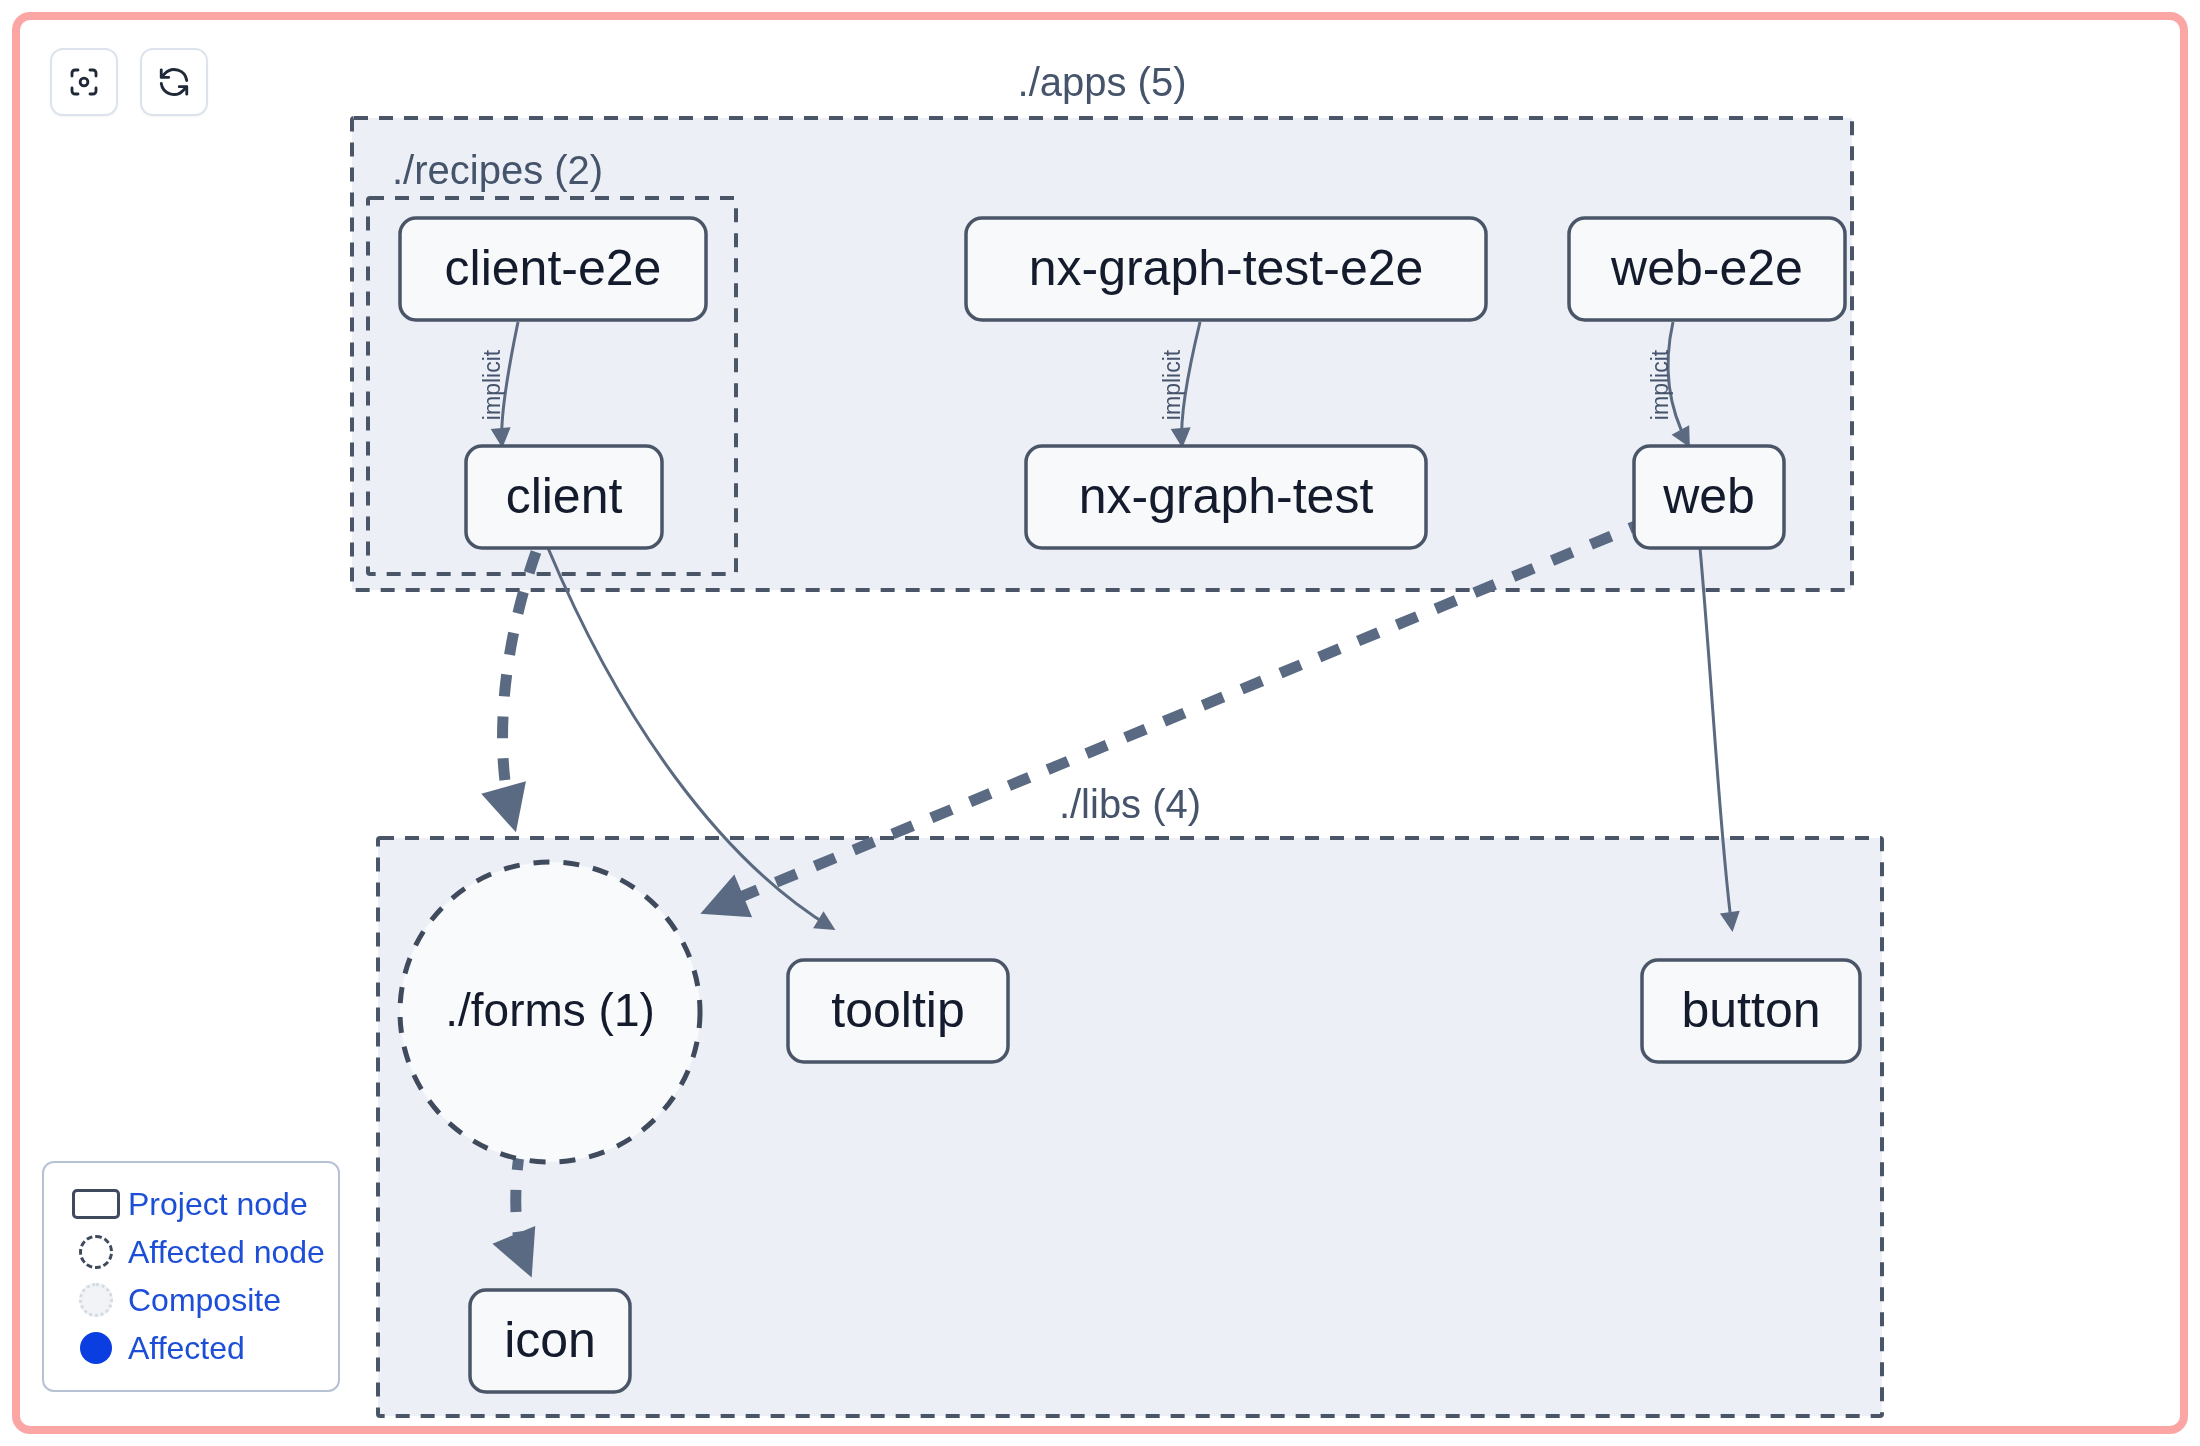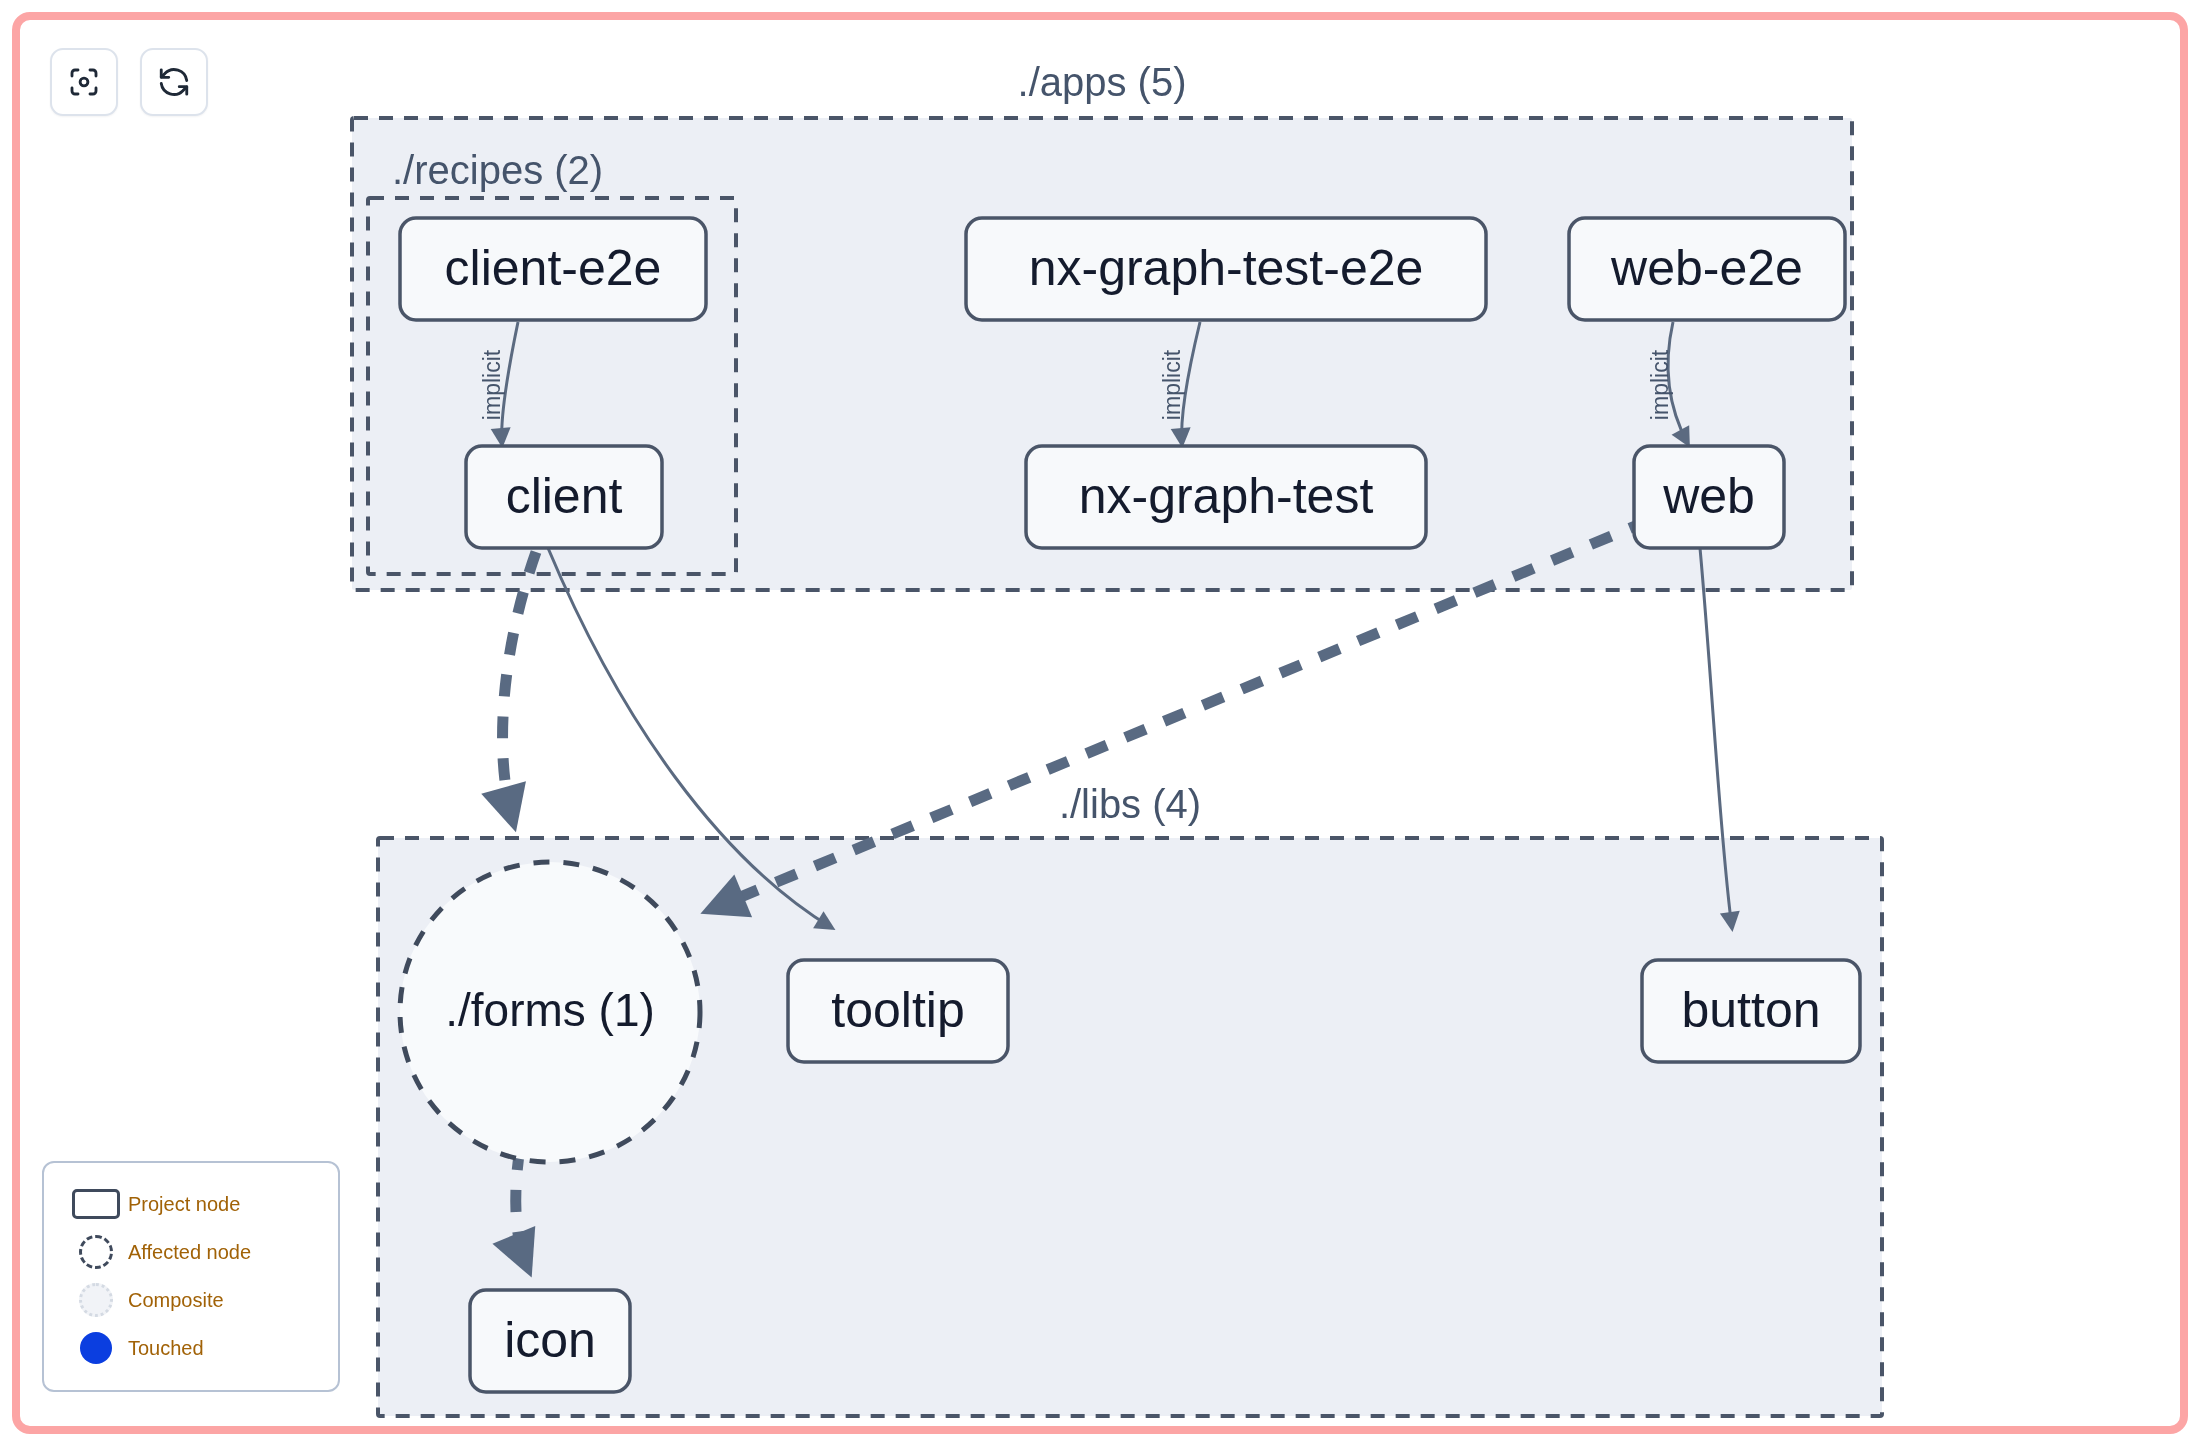--- a/index.html
+++ b/index.html
@@ -71,21 +71,21 @@
   }
   .legend-row {
     display: flex; align-items: center;
     height: 48px;
   }
   .legend-swatch {
     width: 64px; flex: 0 0 64px;
     display: flex; align-items: center; justify-content: center;
   }
   .legend-text {
-    font-size: 20px; color: #a16207;
+    font-size: 32px; color: #1d4ed8;
     font-family: "Liberation Sans", sans-serif;
     white-space: nowrap;
   }
   .sw-project {
     width: 48px; height: 30px;
     border: 3px solid #3f4a5c; border-radius: 5px; background: #fff;
   }
   .sw-composite {
     width: 34px; height: 34px; border-radius: 50%;
     border: 3px dashed #3f4a5c; background: #fff;
@@ -255,17 +255,17 @@
     <div class="legend-row">
       <span class="legend-swatch">
           <span class="sw-affected"></span>
         </span>
       <span class="legend-text">Composite</span>
     </div>
     <div class="legend-row">
       <span class="legend-swatch">
           <span class="sw-touched"></span>
         </span>
-      <span class="legend-text">Touched</span>
+      <span class="legend-text">Affected</span>
     </div>
   </div>
 
 </div>
 
 </body></html>

